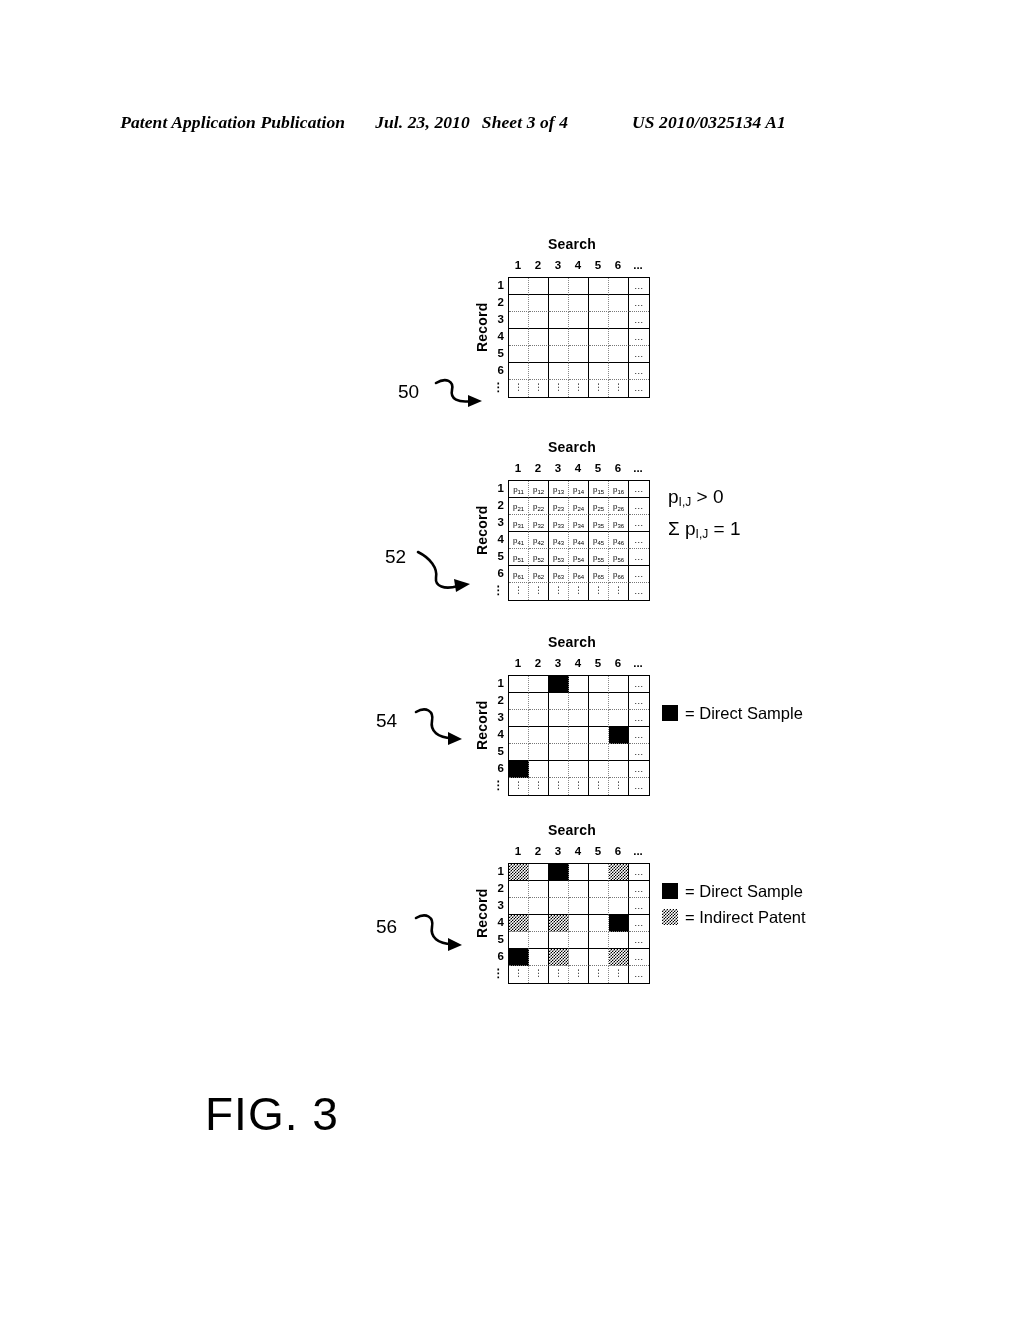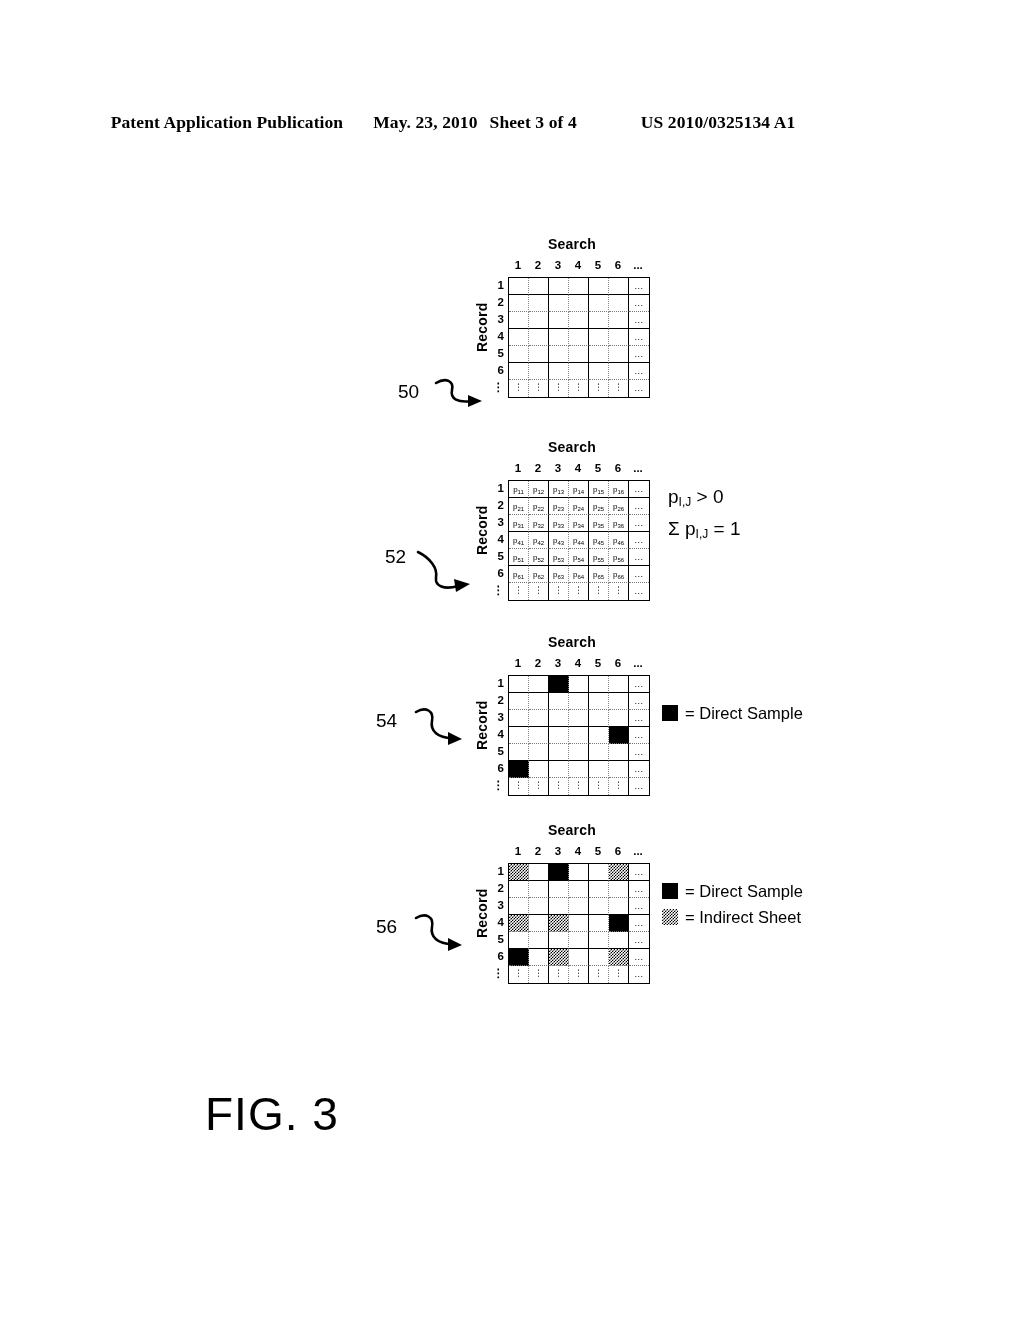--- a/index.html
+++ b/index.html
@@ -23,20 +23,21 @@
     left: 0;
     width: 906px;
     display: flex;
     justify-content: center;
     align-items: baseline;
     font-family: "Liberation Serif", serif;
     font-weight: bold;
     font-size: 17.5px;
     letter-spacing: 0.1px;
     white-space: nowrap;
+    font-style: italic;
   }
   .hdr-pub { }
   .hdr-date { margin-left: 30px; }
   .hdr-sheet { margin-left: 12px; margin-top: 24px; }
   .hdr-num { margin-left: 64px; }
 
   
   .figure-area {
     position: absolute;
     top: 0; left: 0;
@@ -217,21 +218,21 @@
     font-size: 46px;
     letter-spacing: 1px;
     font-family: "Liberation Sans", sans-serif;
   }
 </style>
 </head>
 <body>
 
 <div class="page-header">
   <span class="hdr-pub">Patent Application Publication</span>
-  <span class="hdr-date">May. 23, 2010</span>
+  <span class="hdr-date">Jul. 23, 2010</span>
   <span class="hdr-sheet">Sheet 3 of 4</span>
   <span class="hdr-num">US 2010/0325134 A1</span>
 </div>
 
 <div class="figure-area">
 
   <div class="panel">
     <div class="search-title" style="left:548px; top:236px;">Search</div>
     <div class="record-label" style="left:474px; top:352px;">Record</div>
     <div class="col-headers" style="left:508px; top:259px;">
@@ -747,18 +748,18 @@
     </svg>
   </div>
 
   <div class="legend" style="left:662px; top:878px;">
     <div class="legend-row">
       <span class="legend-swatch direct"></span>
       <span>= Direct Sample</span>
     </div>
     <div class="legend-row">
       <span class="legend-swatch indirect"></span>
-      <span>= Indirect Sheet</span>
+      <span>= Indirect Patent</span>
     </div>
   </div>
 
   <div class="fig-label">FIG. 3</div>
 </div>
 
 </body></html>

